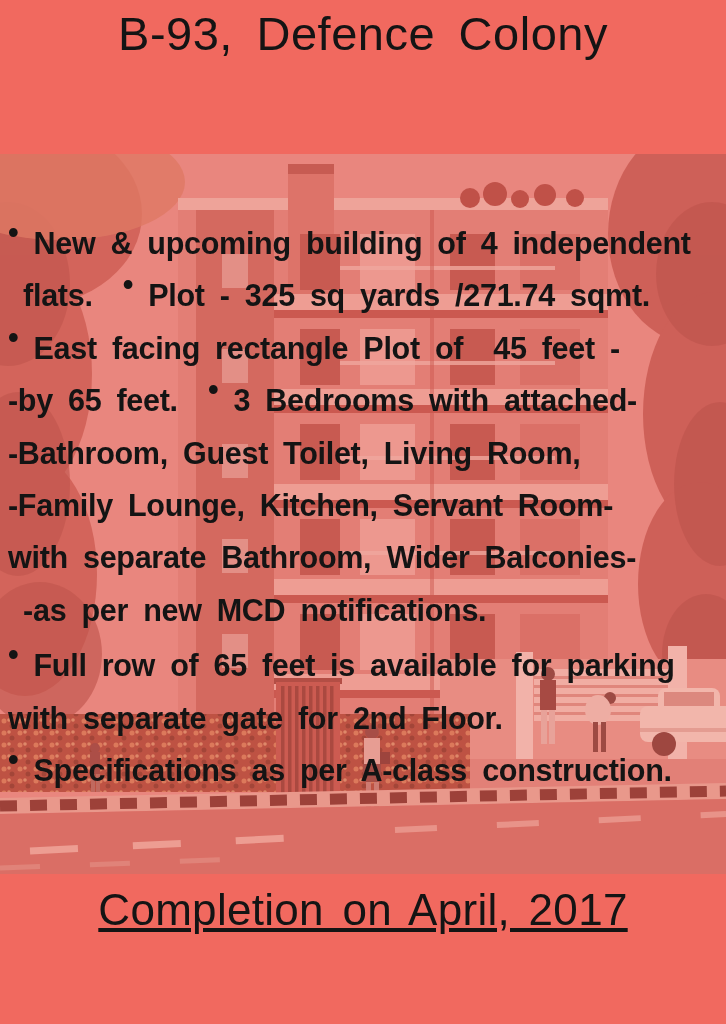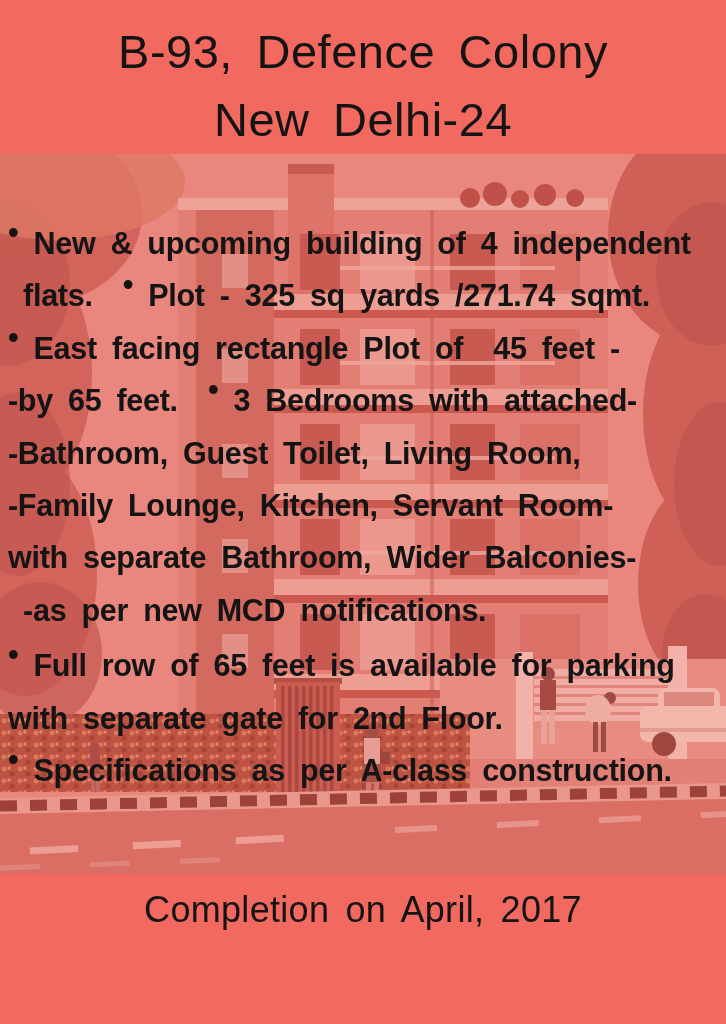--- a/index.html
+++ b/index.html
@@ -5,21 +5,21 @@
   html,body{margin:0;padding:0;background:#333;}
   .poster{
     position:relative;width:726px;height:1024px;overflow:hidden;
     background:#F1695F;
     font-family:"Liberation Sans","DejaVu Sans",sans-serif;
     color:#141414;
   }
   
   .header{
     position:absolute;top:0;left:0;width:726px;height:154px;
-    text-align:center;padding-top:18px;box-sizing:border-box;
+    text-align:center;padding-top:0;box-sizing:border-box;
   }
   .title-line{
     font-size:47px;line-height:68px;font-weight:500;
     letter-spacing:0.5px;word-spacing:10px;white-space:pre;
   }
   
   .photo{
     position:absolute;top:154px;left:0;width:726px;height:720px;
     background:#E98D86;
   }
@@ -35,32 +35,31 @@
     transform:scaleX(0.985);transform-origin:left center;
   }
   .body-line.sect-gap{margin-top:3px;}
   .blt{vertical-align:0.34em;line-height:0;}
   
   .footer{
     position:absolute;top:874px;left:0;width:726px;height:150px;
     text-align:center;padding-top:10px;box-sizing:border-box;
   }
   .footer-line{
-    font-size:36px;line-height:51px;font-weight:500;
-    letter-spacing:0.3px;word-spacing:6px;white-space:pre;
+    font-size:44px;line-height:51px;font-weight:500;
+    letter-spacing:0.3px;word-spacing:6px;white-space:pre;text-decoration:underline;
   }
 </style>
 </head>
 <body>
 
 <div class="poster">
 
   <div class="header">
     <div class="title-line">B-93, Defence Colony</div>
-    <div class="title-line">New Delhi-24</div>
   </div>
 
   <div class="photo">
     <svg width="726" height="720" viewBox="0 0 726 720" preserveAspectRatio="none">
       <defs>
         <pattern id="hdg" width="16" height="12" patternUnits="userSpaceOnUse">
           <rect width="16" height="12" fill="#B54F3F"></rect>
           <circle cx="4" cy="3" r="2.5" fill="#DE8660"></circle>
           <circle cx="12" cy="8" r="2.5" fill="#8F3D30"></circle>
           <circle cx="9" cy="2" r="1.8" fill="#E29A74"></circle>

